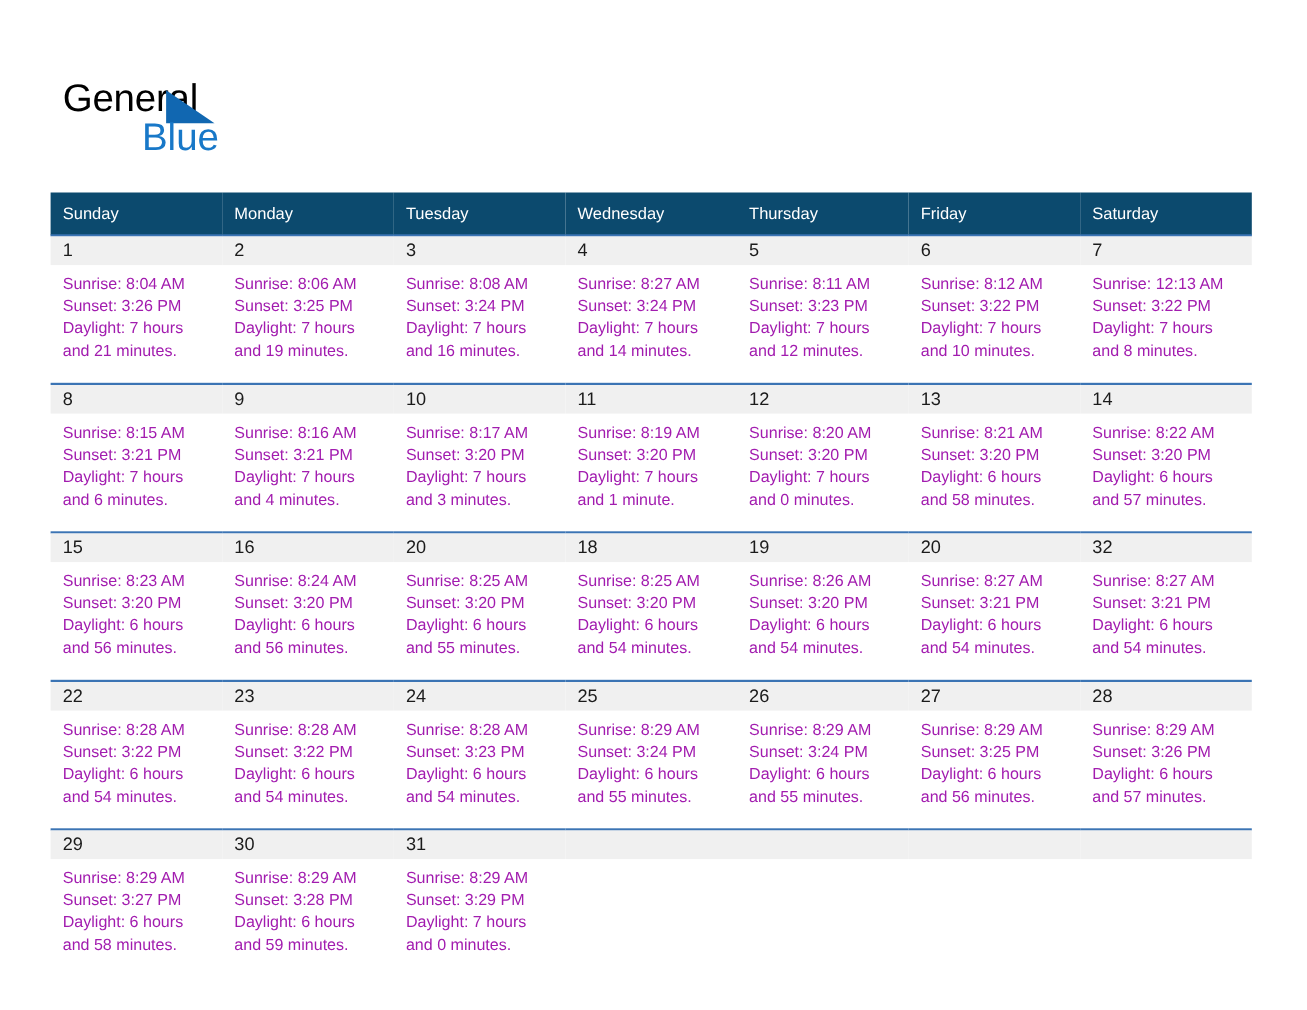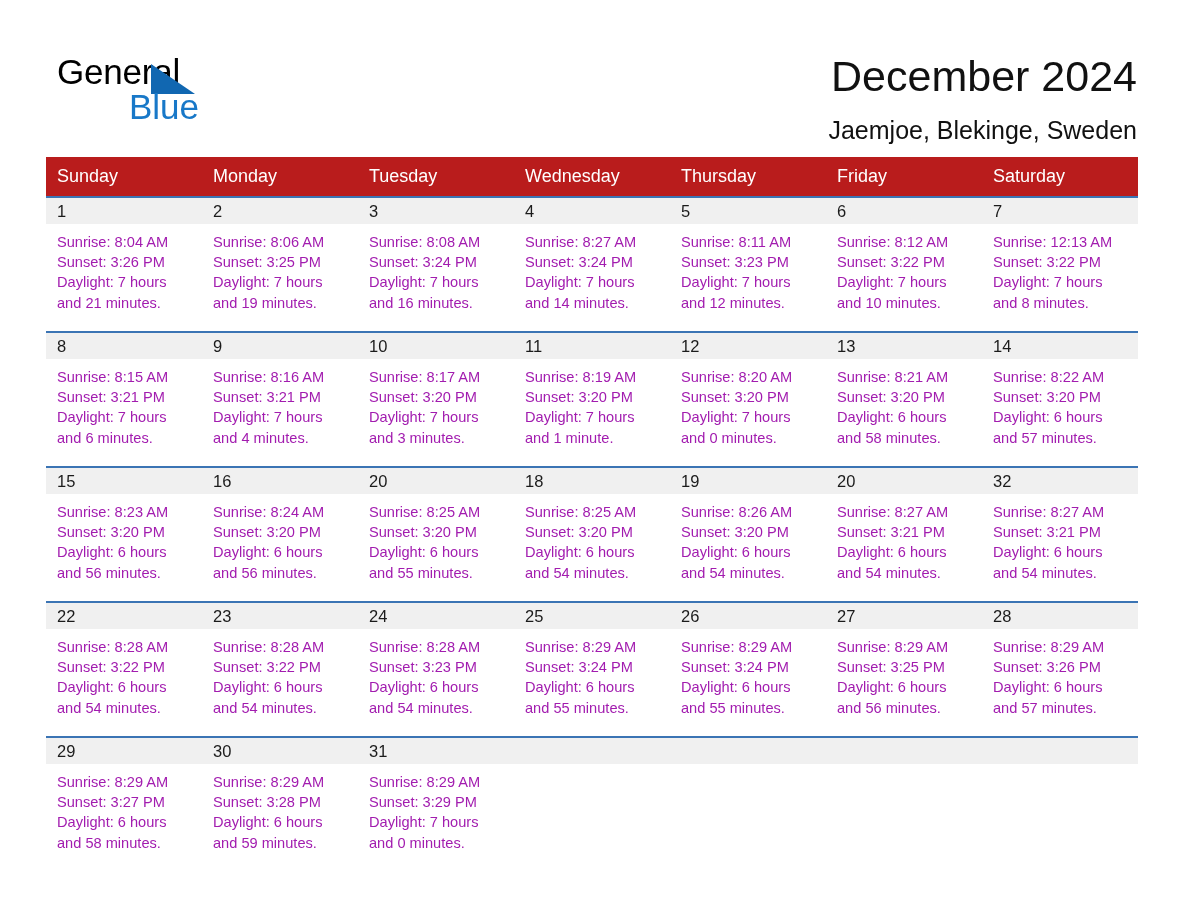--- a/index.html
+++ b/index.html
@@ -14,20 +14,21 @@
     font-family: "Liberation Sans", sans-serif;
     color: #111111;
     overflow: hidden;
   }
 
   .page {
     position: relative;
     width: 1188px;
     height: 826px;
     box-sizing: border-box;
+    margin-top: 18px;
   }
 
   
   .header {
     position: absolute;
     left: 0;
     top: 0;
     width: 1188px;
     height: 155px;
   }
@@ -97,24 +98,24 @@
     left: 46px;
     top: 157px;
     width: 1092px;
   }
   .cal-table {
     width: 1092px;
     border-collapse: collapse;
     table-layout: fixed;
   }
   .cal-table th {
-    background: #b91c1c;
+    background: #0c4a6e;
     color: #ffffff;
     font-weight: normal;
-    font-size: 18px;
+    font-size: 15px;
     text-align: left;
     padding: 9px 0 9px 11px;
     height: 20px;
     border: none;
   }
 
   .week-row > td {
     padding: 0;
     vertical-align: top;
     border: none;
@@ -153,24 +154,20 @@
 <div class="page">
 
   <div class="header">
 
     <div class="logo">
       <span class="logo-general">General</span>
       <span class="logo-triangle"></span>
       <span class="logo-blue">Blue</span>
     </div>
 
-    <div class="title-block">
-      <h1 class="cal-title">December 2024</h1>
-      <h2 class="cal-subtitle">Jaemjoe, Blekinge, Sweden</h2>
-    </div>
 
   </div>
 
   <div class="calendar">
     <table class="cal-table">
       <thead>
         <tr id="header-row">
             <th>Sunday</th>
             <th>Monday</th>
             <th>Tuesday</th>

